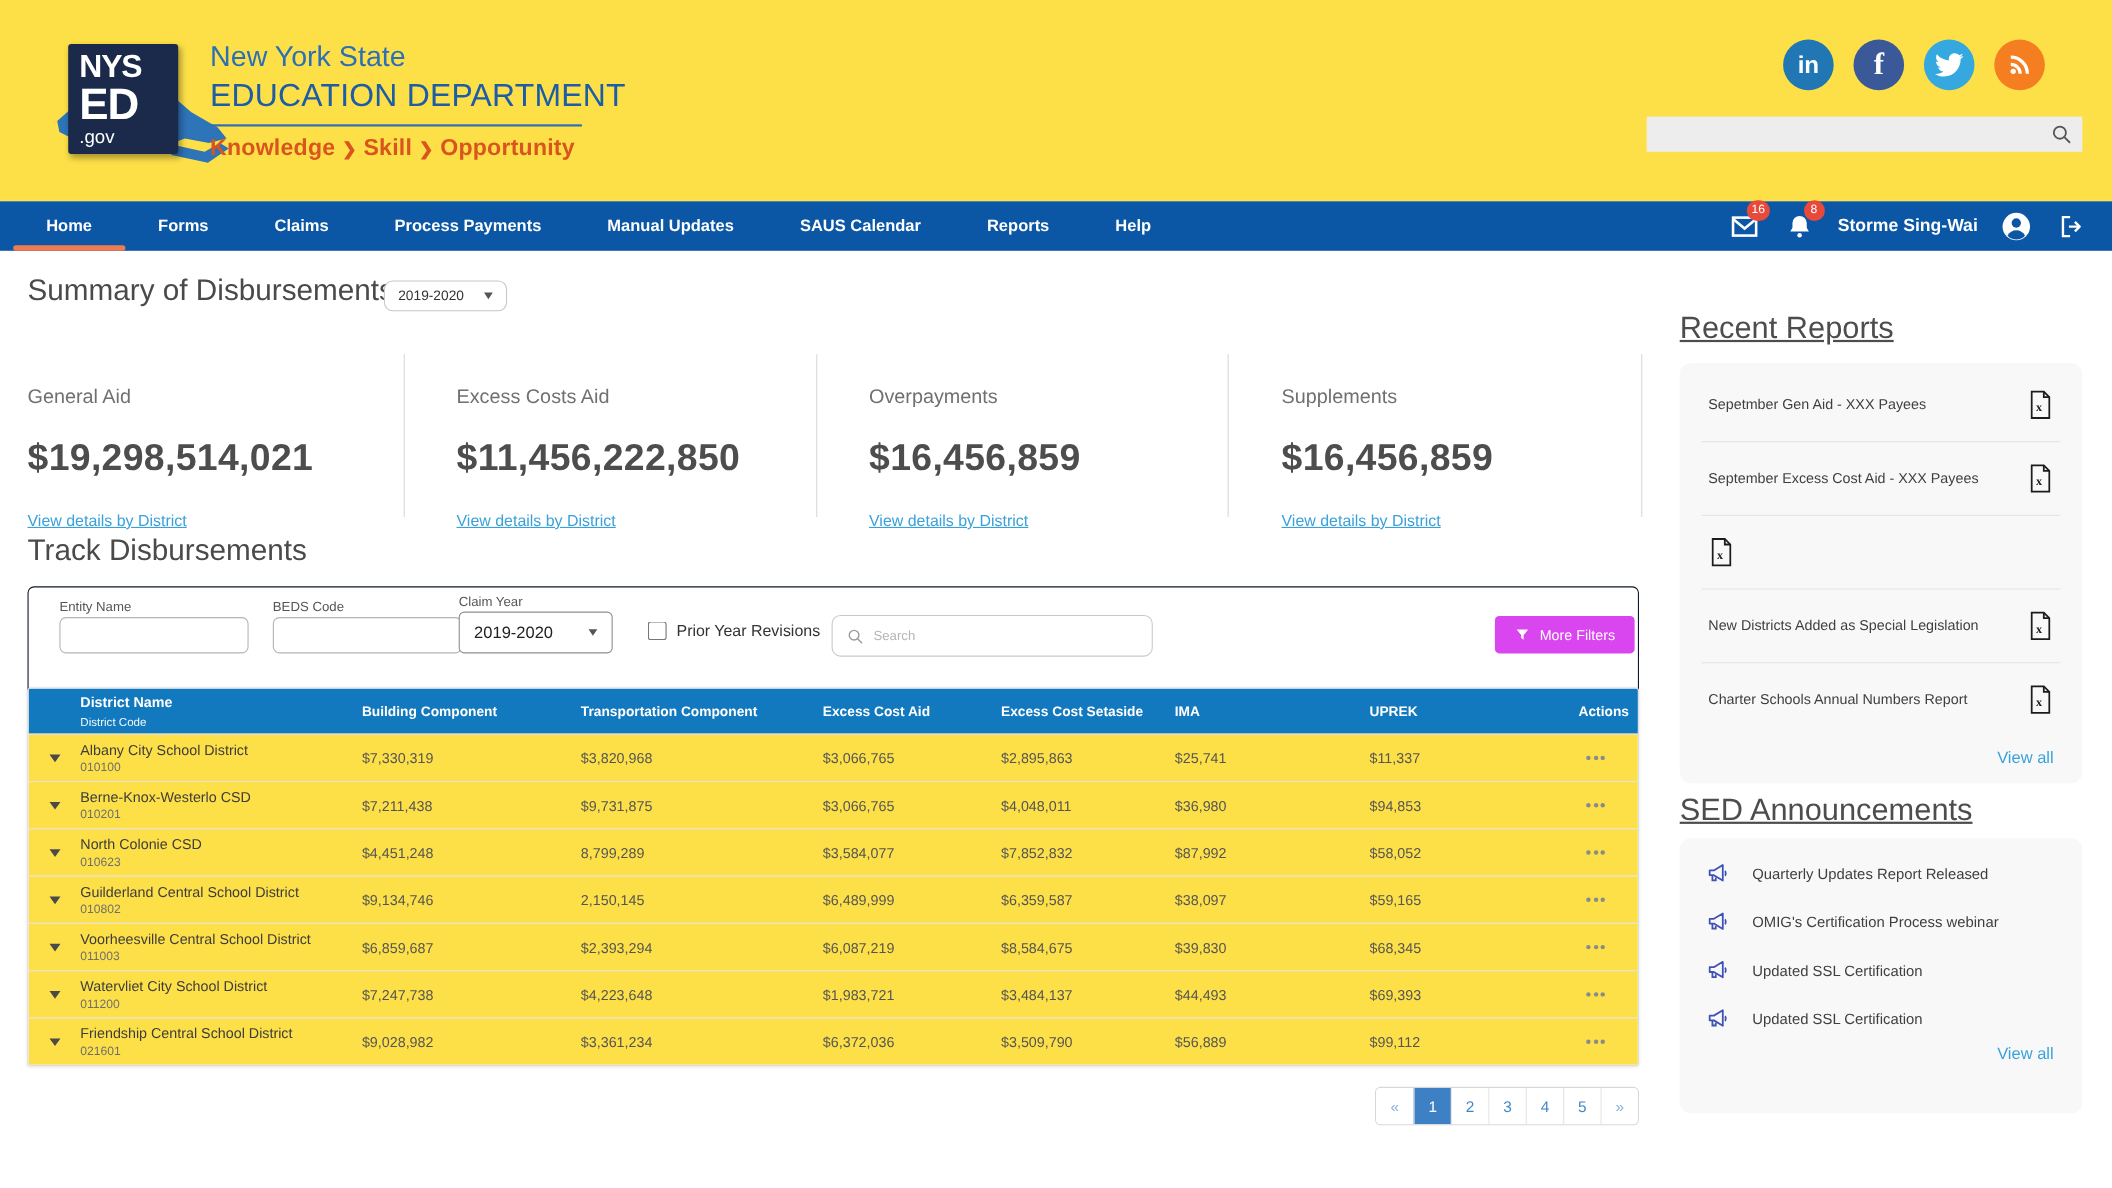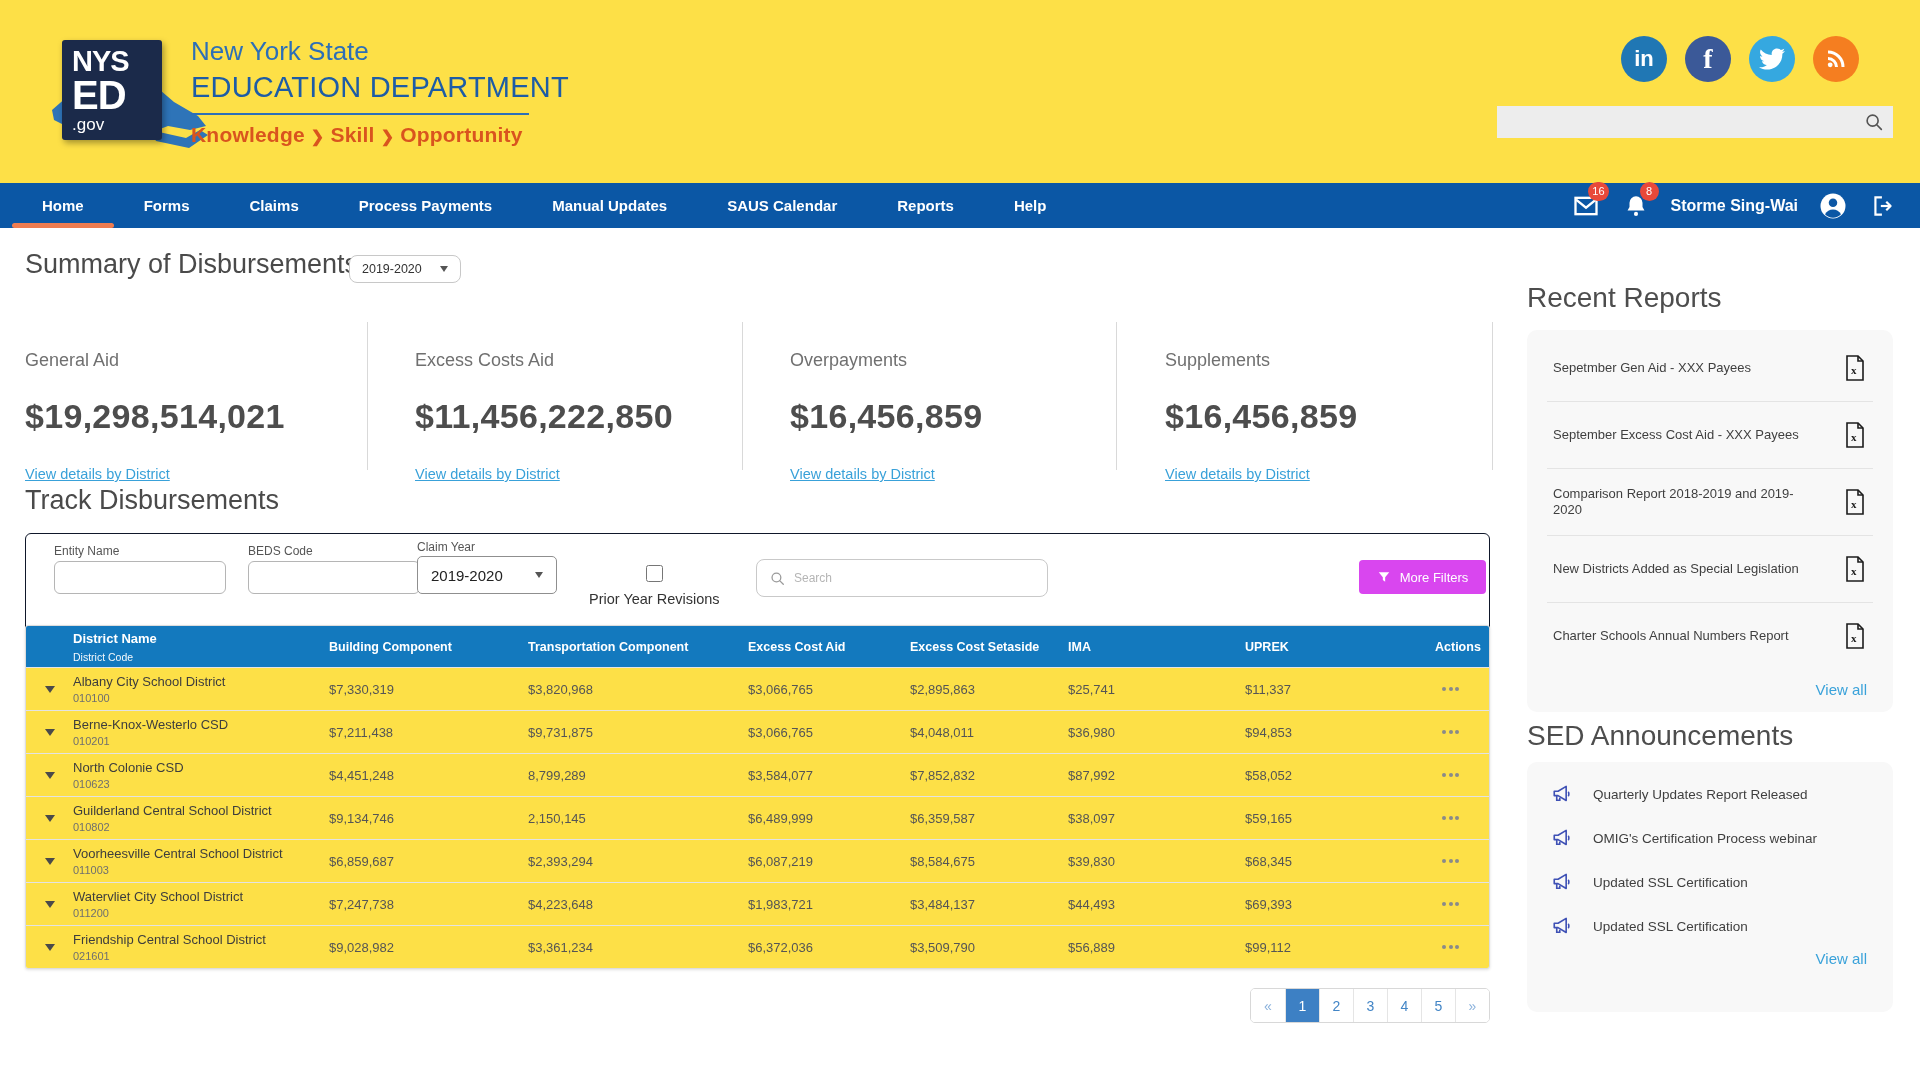--- a/index.html
+++ b/index.html
@@ -53,21 +53,21 @@
   .card-label { font-size:18px; color:#707070; }
   .card-amount { font-size:34px; font-weight:bold; color:#4d4d4d; margin-top:26px; letter-spacing:.3px; }
   .card-link { display:inline-block; margin-top:30px; font-size:14.5px; color:#39a1d9; text-decoration:underline; cursor:pointer; }
   
   .track-title { position:absolute; left:25px; top:485px; font-size:27px; color:#4a4a4a; }
   .filter-panel { position:absolute; left:25px; top:533px; width:1465px; height:99px; border:1px solid #0f172a; border-radius:6px; background:#fff; }
   .f-label { position:absolute; font-size:12px; color:#555; }
   .f-input { position:absolute; width:172px; height:33px; border:1px solid #b5b5b5; border-radius:6px; padding:0 10px; font-size:13px; color:#333; outline:none; }
   .claim-select { position:absolute; left:391px; top:22px; width:140px; height:38px; border:1px solid #8f8f8f; border-radius:5px; background:#fff;
                   display:flex; align-items:center; justify-content:space-between; padding:0 13px; font-size:15px; color:#222; cursor:pointer; }
-  .chk-row { position:absolute; left:563px; top:31px; display:flex; align-items:center; gap:9px;flex-direction:column; }
+  .chk-row { position:absolute; left:563px; top:31px; display:flex; align-items:center; gap:9px; }
   .chk-row input { width:17px; height:17px; cursor:pointer; }
   .chk-row label { font-size:14.5px; color:#333; }
   .search-box { position:absolute; left:730px; top:25px; width:292px; height:38px; border:1px solid #c9c9c9; border-radius:8px;
                 display:flex; align-items:center; padding:0 12px; gap:8px; background:#fff; }
   .search-box input { flex:1; border:none; outline:none; font-size:12px; color:#444; }
   .search-box input::placeholder { color:#b5b5b5; }
   .more-filters { position:absolute; left:1333px; top:26px; width:127px; height:34px; background:#d946ef; border:none; border-radius:4px;
                   color:#fff; font-size:13px; display:flex; align-items:center; justify-content:center; gap:9px; cursor:pointer; font-family:inherit; }
   
   .table { position:absolute; left:25px; top:625px; width:1465px; background:#fff; border:1px solid #ddd; border-radius:3px;
@@ -91,21 +91,21 @@
   .dots span { width:4px; height:4px; border-radius:50%; background:#8a8a8a; display:block; }
   
   .pagination { position:absolute; left:25px; top:988px; width:1465px; display:flex; justify-content:flex-end; }
   .pg-group { display:flex; border:1px solid #d8d8d8; border-radius:5px; overflow:hidden; }
   .pg { width:34px; height:33px; display:flex; align-items:center; justify-content:center; font-size:14px; color:#4285c6;
         background:#fff; border-left:1px solid #e5e5e5; cursor:pointer; }
   .pg:first-child { border-left:none; }
   .pg.arrow { color:#8ab1dc; }
   .pg.active { background:#3d80c4; color:#fff; }
   
-  .sb-title { position:absolute; left:1527px; font-size:28px; color:#4d4d4d; }
+  .sb-title { position:absolute; left:1527px; font-size:28px; color:#4d4d4d;text-decoration:underline; }
   .sb-reports-title { top:282px; }
   .reports-panel { position:absolute; left:1527px; top:330px; width:366px; background:#f8f8f8; border-radius:10px; padding:5px 0 8px; }
   .report-item { height:66px; display:flex; align-items:center; justify-content:space-between; padding:0 26px; cursor:pointer; }
   .report-text { font-size:13px; color:#3f3f3f; max-width:268px; line-height:16px; }
   .sep { height:1px; background:#e4e4e4; margin:0 20px; }
   .view-all-row { display:flex; justify-content:flex-end; padding:12px 26px 6px 0; }
   .view-all { font-size:15px; color:#3aa2da; cursor:pointer; }
   .sb-ann-title { top:720px; }
   .ann-panel { position:absolute; left:1527px; top:762px; width:366px; height:250px; background:#f8f8f8; border-radius:10px; padding:10px 24px 6px; }
   .ann-item { display:flex; align-items:center; gap:16px; height:44px; cursor:pointer; }
@@ -492,21 +492,20 @@
   <div class="report-item">
     <span class="report-text">September Excess Cost Aid - XXX Payees</span>
     <svg width="24" height="28" viewBox="0 0 24 28">
         <path d="M4 2h11l5 5v19H4z" fill="none" stroke="#1c1c1c" stroke-width="1.6"></path>
         <path d="M15 2v5h5" fill="none" stroke="#1c1c1c" stroke-width="1.6"></path>
         <text x="8" y="20" font-size="11" font-weight="bold" font-family="Liberation Serif, serif" fill="#1c1c1c">x</text>
       </svg>
   </div>
   <div class="sep"></div>
   <div class="report-item">
-    <span class="report-text">Comparison Report 2018-2019 and 2019-2020</span>
     <svg width="24" height="28" viewBox="0 0 24 28">
         <path d="M4 2h11l5 5v19H4z" fill="none" stroke="#1c1c1c" stroke-width="1.6"></path>
         <path d="M15 2v5h5" fill="none" stroke="#1c1c1c" stroke-width="1.6"></path>
         <text x="8" y="20" font-size="11" font-weight="bold" font-family="Liberation Serif, serif" fill="#1c1c1c">x</text>
       </svg>
   </div>
   <div class="sep"></div>
   <div class="report-item">
     <span class="report-text">New Districts Added as Special Legislation</span>
     <svg width="24" height="28" viewBox="0 0 24 28">

